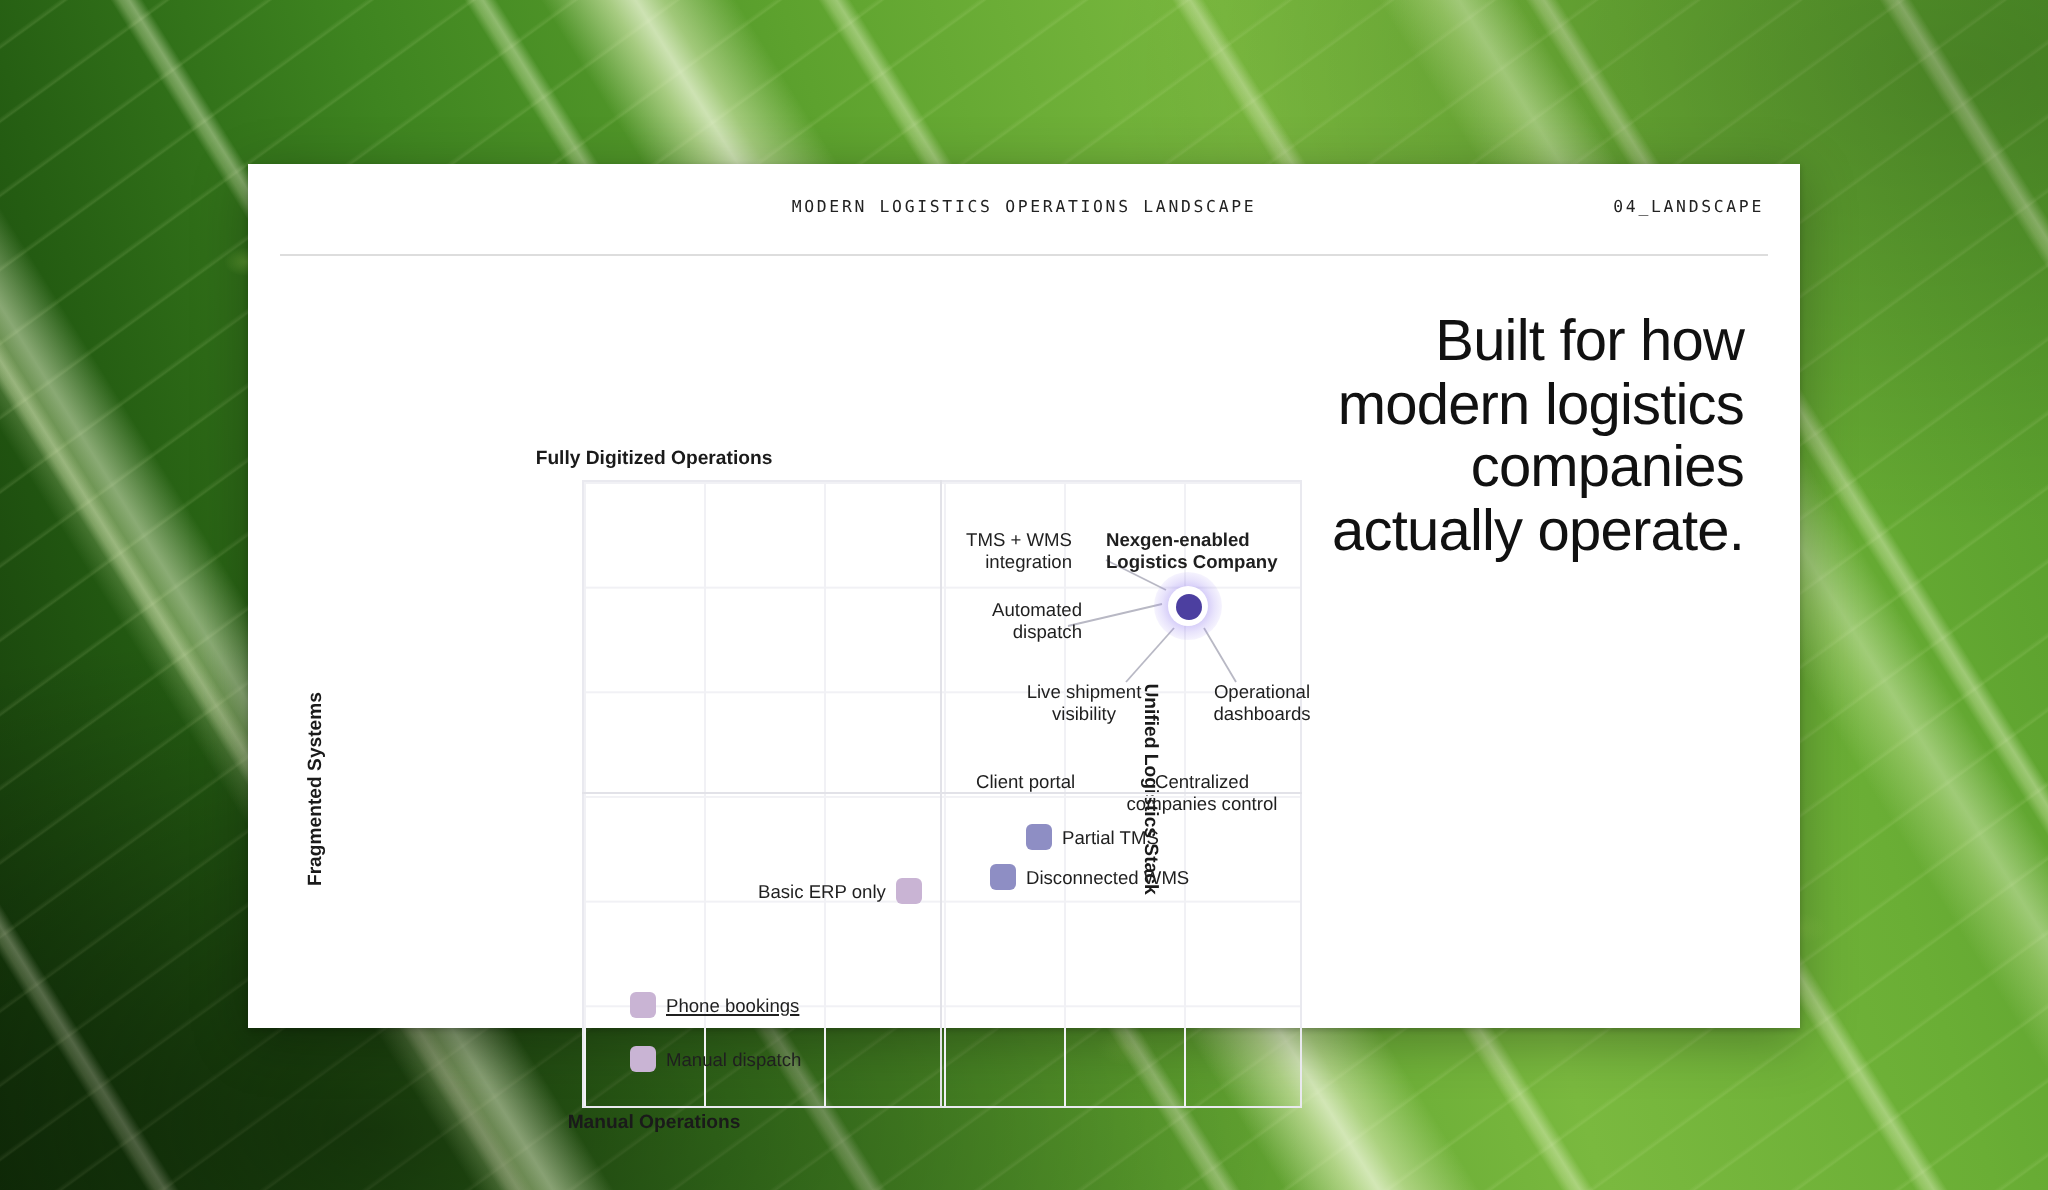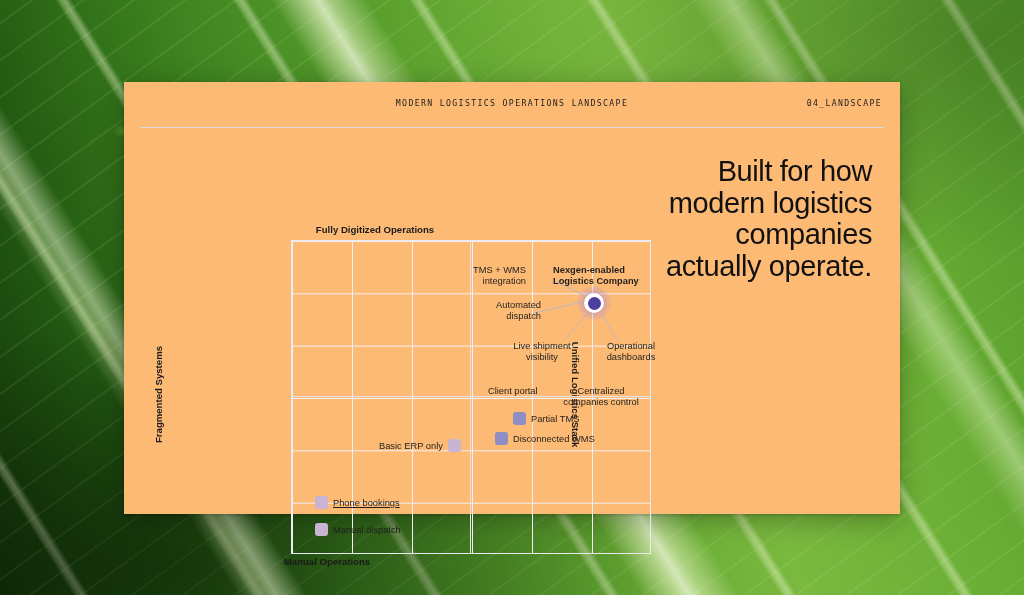--- a/index.html
+++ b/index.html
@@ -65,21 +65,21 @@
       radial-gradient(ellipse 60% 55% at 96% 6%, rgba(0,0,0,0.18), transparent 70%);
   }
 
   
   #slide-card {
     position: absolute;
     left: 124px;
     top: 82px;
     width: 776px;
     height: 432px;
-    background: #fdba74;
+    background: #ffffff;
     box-shadow: 0 6px 26px rgba(0,0,0,0.30), 0 1px 3px rgba(0,0,0,0.20);
   }
 
   
   #slide-header {
     position: absolute;
     left: 16px;
     top: 0;
     width: 744px;
     height: 46px;
@@ -106,21 +106,21 @@
     height: 384px;
   }
 
   .axis-cap {
     position: absolute;
     font-size: 9.6px;
     font-weight: bold;
     color: #1a1a1a;
     white-space: nowrap;
   }
-  #cap-top    { left: 187px; top: 94px; transform: translateX(-50%); margin-left: 48px; }
+  #cap-top    { left: 187px; top: 94px; transform: translateX(-50%); }
   #cap-bottom { left: 187px; top: 426px; transform: translateX(-50%); }
   #cap-left {
     left: -62px; top: 259px;
     transform: rotate(-90deg);
     transform-origin: center;
     width: 160px; text-align: center;
   }
   #cap-right {
     left: 355px; top: 259px;
     transform: rotate(90deg);
@@ -286,21 +286,21 @@
 
       <div id="hero-node">
         <div id="hero-glow"></div>
         <div id="hero-ring"></div>
         <div id="hero-core"></div>
       </div>
 
       <div class="plot-label bold al-l" style="left:262px; top:25px; width:104px;">Nexgen-enabled
 Logistics Company</div>
 
-      <div class="plot-label al-r" style="left:125px; top:25px; width:110px;">TMS + WMS
+      <div class="plot-label al-r" style="left:135px; top:25px; width:110px;">TMS + WMS
 integration</div>
 
       <div class="plot-label al-r" style="left:140px; top:60px; width:110px;">Automated
 dispatch</div>
 
       <div class="plot-label al-c" style="left:206px; top:101px; width:90px;">Live shipment
 visibility</div>
 
       <div class="plot-label al-c" style="left:300px; top:101px; width:80px;">Operational
 dashboards</div>

